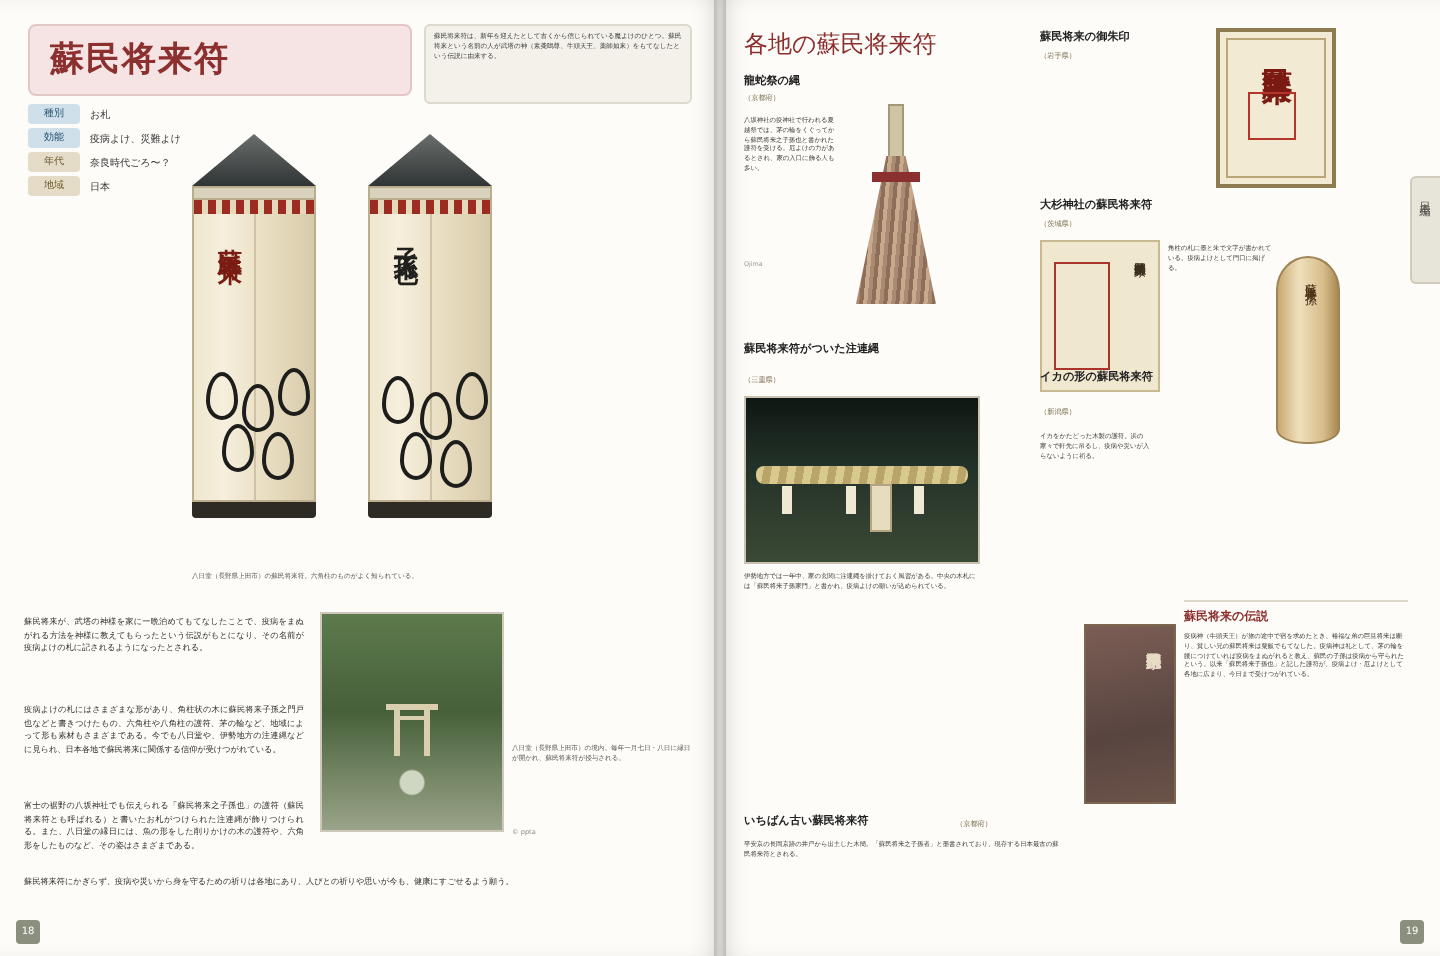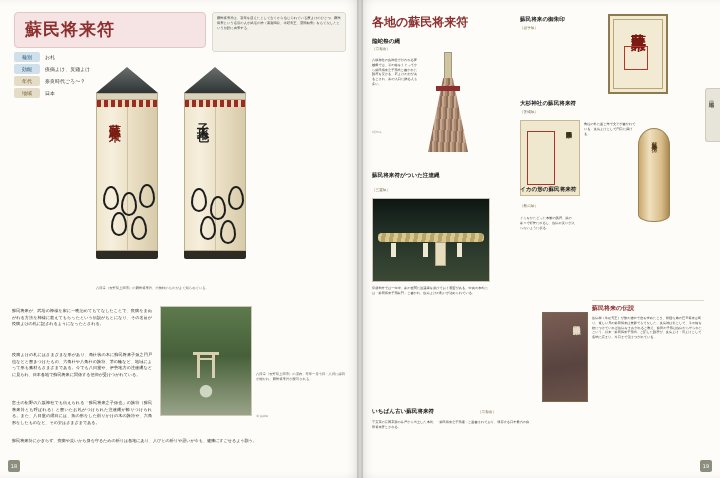--- a/index.html
+++ b/index.html
@@ -132,21 +132,21 @@
     line-height:12px;text-align:center;
   }
   .pagenum.l{left:8px;}
   .pagenum.r{right:8px;}
 
   
   .sec-title{
     position:absolute;font-weight:bold;color:#8c2f2f;
   }
   .r-head{
-    position:absolute;left:12px;top:14px;font-size:12px;font-weight:bold;color:#8c2f2f;
+    position:absolute;left:12px;top:14px;font-size:12px;font-weight:normal;color:#8c2f2f;
   }
   .card-title{
     position:absolute;font-size:5.6px;font-weight:bold;color:#222;line-height:1.3;
   }
   .card-sub{
     position:absolute;font-size:3.6px;color:#7a6a4a;
   }
   .card-text{
     position:absolute;font-size:3.2px;line-height:1.5;color:#3a3a38;
   }

